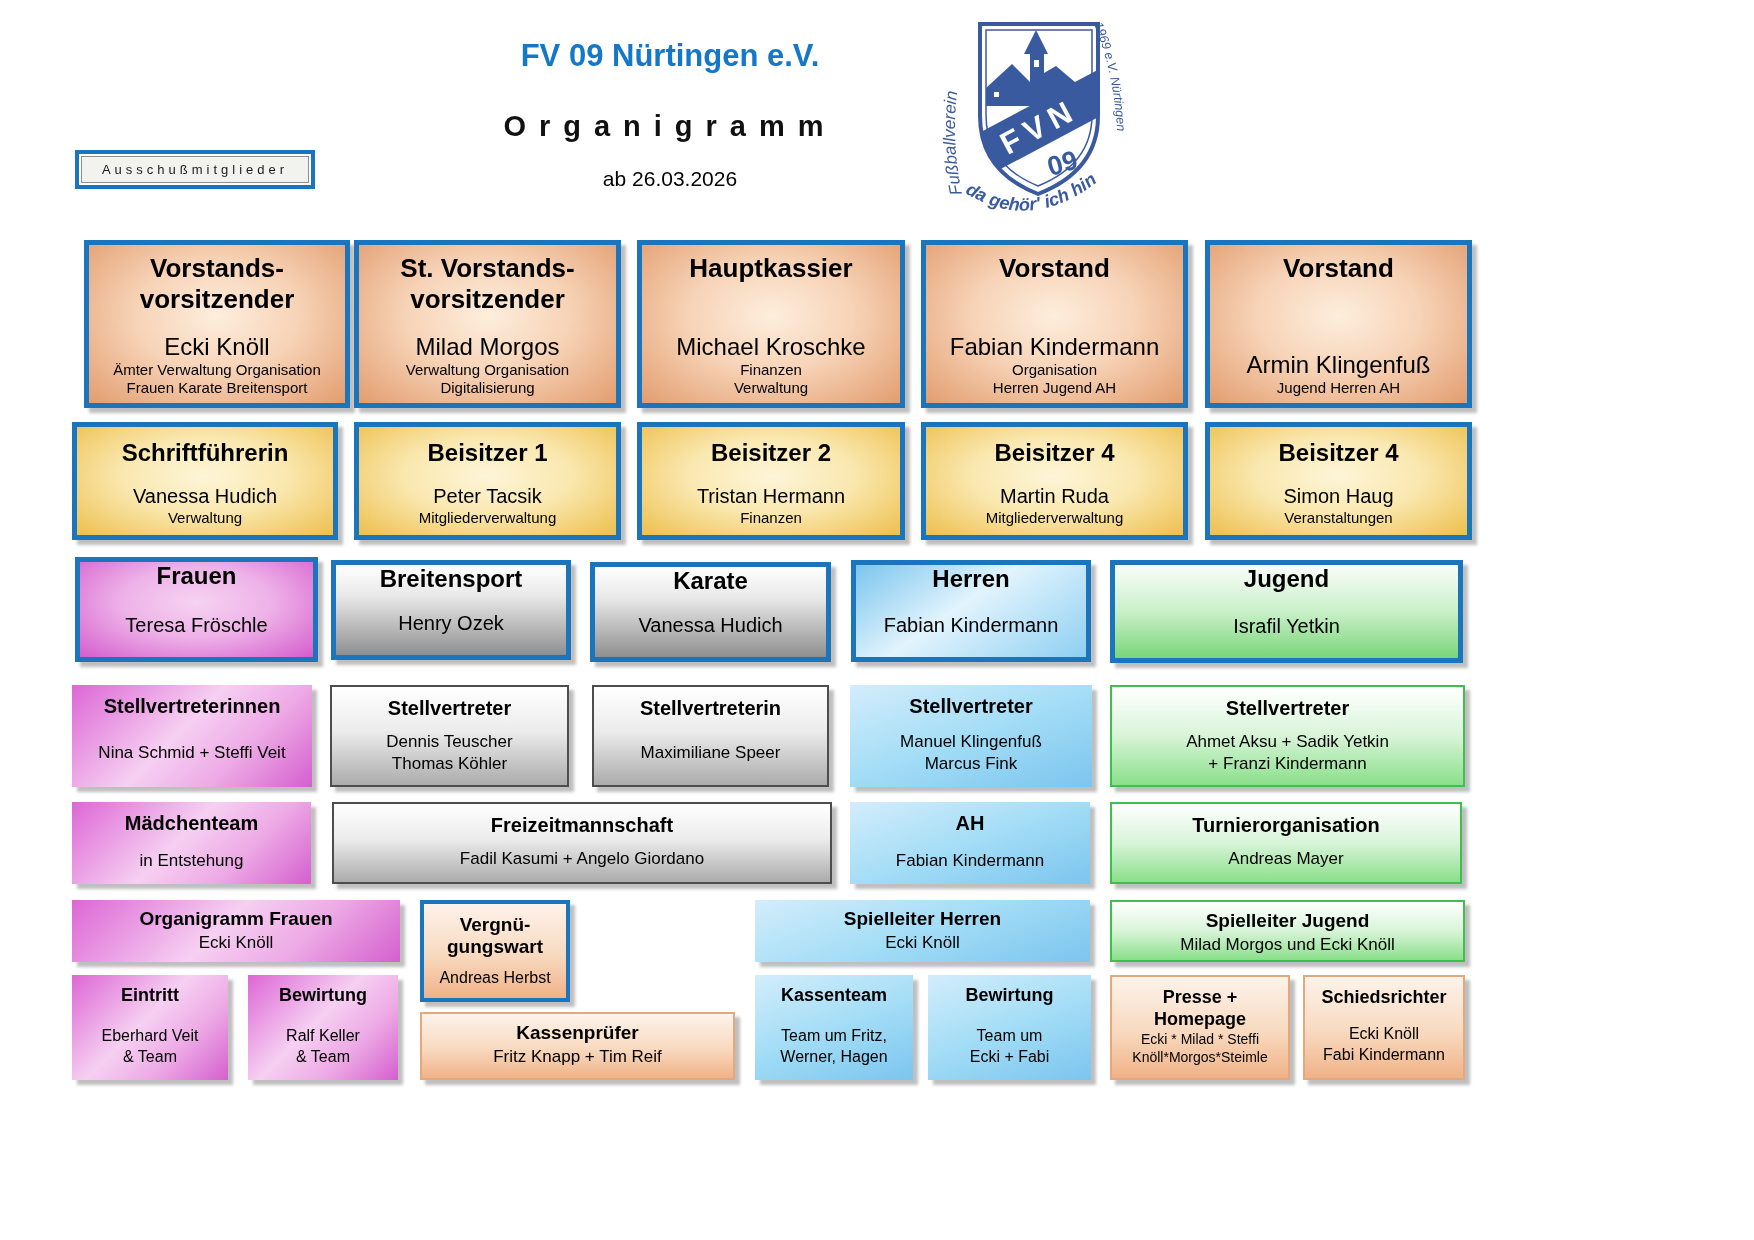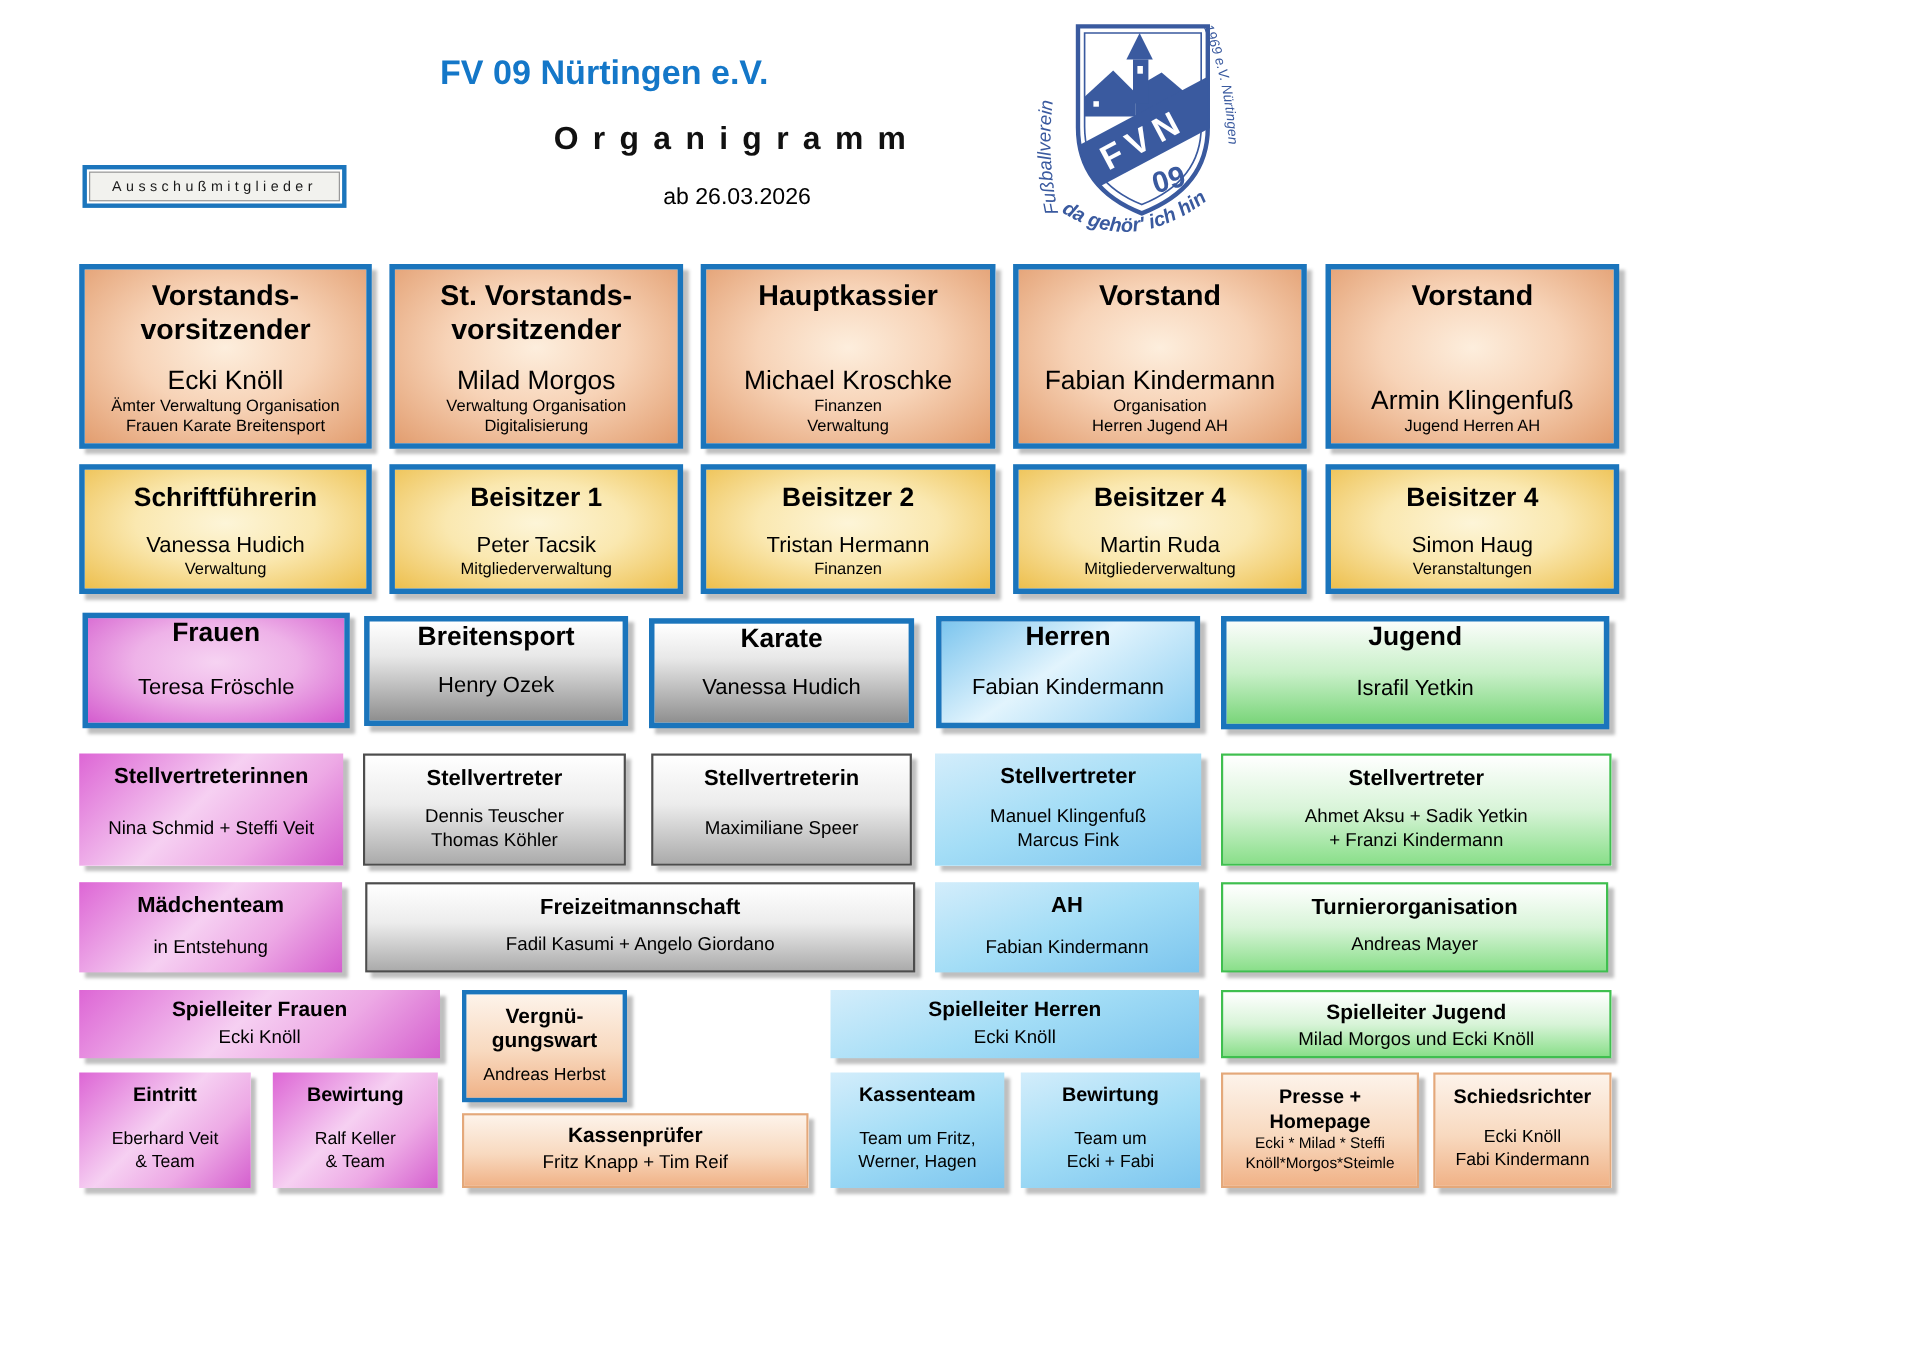--- a/index.html
+++ b/index.html
@@ -1,21 +1,21 @@
 <!DOCTYPE html>
 <html><head>
 <meta charset="utf-8">
 <style>
   *{margin:0;padding:0;box-sizing:border-box}
   html,body{background:#fff}
   body{width:1754px;height:1240px;position:relative;font-family:"Liberation Sans",sans-serif;color:#000}
   .page{position:absolute;left:0;top:0;width:1754px;height:1240px;background:#ffffff;overflow:hidden}
 
   
-  .club-title{position:absolute;left:400px;top:48px;width:540px;font-size:31px;font-weight:bold;color:#1477c8}
+  .club-title{position:absolute;left:400px;top:38px;width:540px;text-align:center;font-size:31px;font-weight:bold;color:#1477c8}
   .doc-title{position:absolute;left:400px;top:110px;width:540px;text-align:center;font-size:29px;font-weight:bold;color:#111;letter-spacing:13px}
   .valid-from{position:absolute;left:400px;top:167px;width:540px;text-align:center;font-size:21px}
   .committee{position:absolute;left:75px;top:150px;width:240px;height:39px;border:4px solid #1b75bc;background:#fff;padding:2px;cursor:pointer}
   .committee-inner{width:100%;height:100%;border:1px solid #8f8f8f;background:#f2f2ee;display:flex;align-items:center;justify-content:center;font-size:13px;letter-spacing:4px;color:#1a1a1a;white-space:nowrap}
   .logo{position:absolute;left:928px;top:4px;width:210px;height:228px}
 
   
   .box{position:absolute;display:flex;flex-direction:column;align-items:center;text-align:center;box-shadow:5px 5px 3px #bfbfbf}
   .t{font-weight:bold;white-space:pre-line;line-height:1.18}
   .n,.s{white-space:pre-line}
@@ -107,21 +107,21 @@
         <rect x="-80" y="-22" width="160" height="42" fill="#3a5a9f"></rect>
         <text x="0" y="11" text-anchor="middle" font-size="31" font-weight="bold" fill="#ffffff" letter-spacing="7">FVN</text>
       </g>
       <text transform="translate(137,168) rotate(-16)" text-anchor="middle" font-size="27" font-weight="bold" fill="#3a5a9f">09</text>
     </g>
     <text font-size="17" font-style="italic" fill="#3a5a9f"><textPath href="#lp">Fußballverein</textPath></text>
     <text font-size="12.5" font-style="italic" fill="#3a5a9f"><textPath href="#rp">1969 e.V. Nürtingen</textPath></text>
     <text font-size="18" font-style="italic" font-weight="bold" fill="#3a5a9f"><textPath href="#bp" startOffset="8">da gehör' ich hin</textPath></text>
   </svg>
 
-  <div class="box r1 th-orange bd-blue" style="left:72px;top:240px;width:266px;height:168px">
+  <div class="box r1 th-orange bd-blue" style="left:84px;top:240px;width:266px;height:168px">
     <div class="t">Vorstands-
 vorsitzender</div>
     <div class="n">Ecki Knöll</div>
     <div class="s">Ämter Verwaltung Organisation
 Frauen Karate Breitensport</div>
   </div>
   <div class="box r1 th-orange bd-blue" style="left:354px;top:240px;width:267px;height:168px">
     <div class="t">St. Vorstands-
 vorsitzender</div>
     <div class="n">Milad Morgos</div>
@@ -228,21 +228,21 @@
   <div class="box r5 th-blue2" style="left:850px;top:802px;width:240px;height:82px">
     <div class="t">AH</div>
     <div class="s">Fabian Kindermann</div>
   </div>
   <div class="box r5 th-green2" style="left:1110px;top:802px;width:352px;height:82px">
     <div class="t">Turnierorganisation</div>
     <div class="s">Andreas Mayer</div>
   </div>
 
   <div class="box r6 th-magenta2" style="left:72px;top:900px;width:328px;height:62px">
-    <div class="t">Spielleiter Frauen</div>
+    <div class="t">Organigramm Frauen</div>
     <div class="s">Ecki Knöll</div>
   </div>
   <div class="box r6tall th-peach bd-blue4" style="left:420px;top:900px;width:150px;height:102px">
     <div class="t">Vergnü-
 gungswart</div>
     <div class="s">Andreas Herbst</div>
   </div>
   <div class="box r6 th-blue2" style="left:755px;top:900px;width:335px;height:62px">
     <div class="t">Spielleiter Herren</div>
     <div class="s">Ecki Knöll</div>

